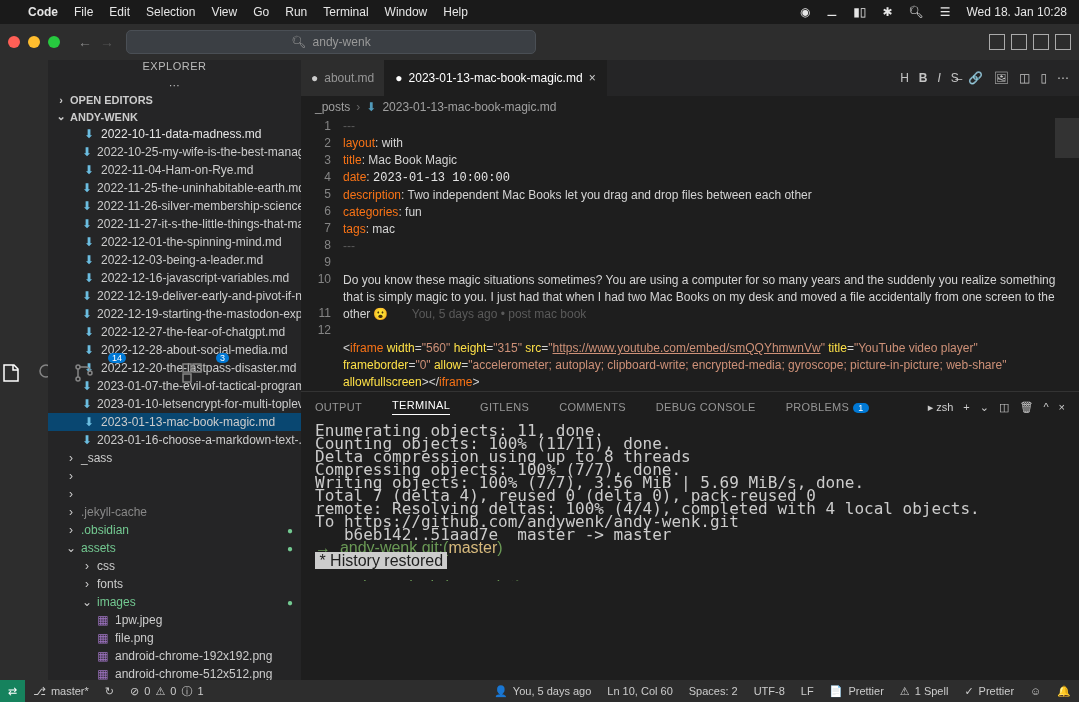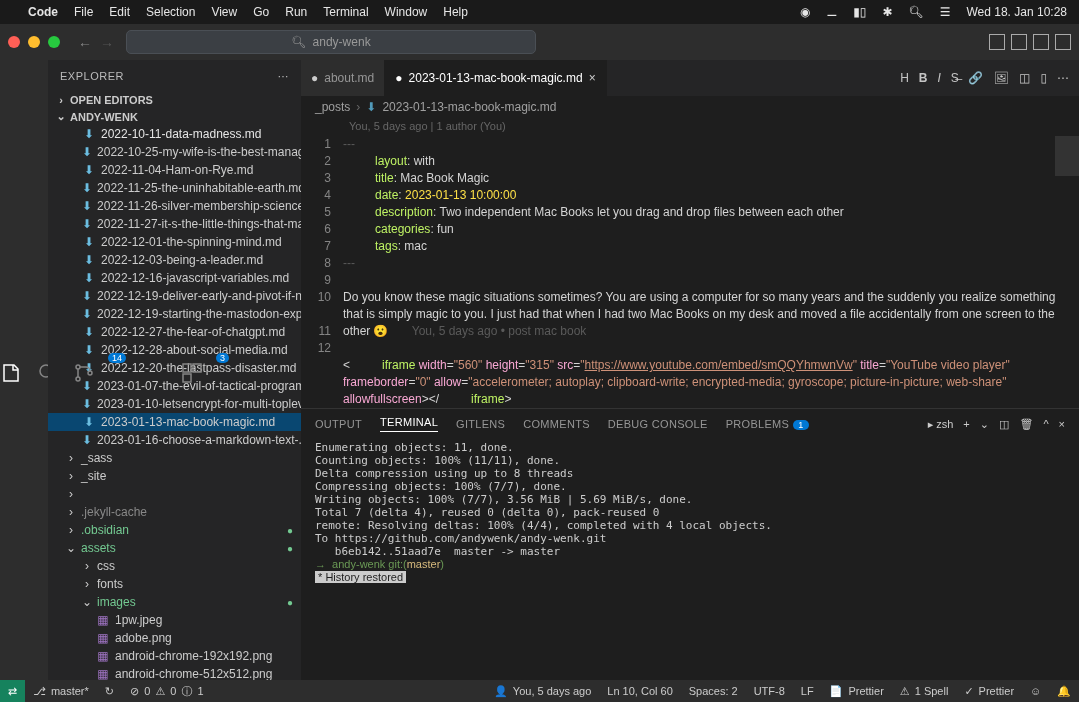--- a/index.html
+++ b/index.html
@@ -21,21 +21,21 @@
   .title-right svg, .title-right span { width:16px; height:16px; color:#aaa; }
   .layicon { border:1px solid #aaa; width:16px; height:12px; display:inline-block; }
   
   .main { display:flex; height:calc(702px - 24px - 36px - 22px); }
   .activity { width:48px; background:#2d2d2d; display:flex; flex-direction:row; align-items:center; padding-top:8px; gap:12px; }
   .activity svg { width:24px; height:24px; fill:none; stroke:#858585; stroke-width:1.5; }
   .activity .active svg { stroke:#fff; }
   .activity .active { border-left:2px solid #fff; margin-left:-2px; padding-left:0; }
   .badge { position:absolute; background:#0078d4; color:#fff; border-radius:8px; font-size:9px; padding:0 4px; margin-left:12px; margin-top:-8px; }
   .sidebar { width:253px; background:#252526; display:flex; flex-direction:column; overflow:hidden; }
-  .sb-head { height:32px; display:flex; align-items:center; justify-content:space-between; padding:0 12px; color:#bbb; font-size:11px; letter-spacing:.5px; }
+  .sb-head { height:32px; display:flex; align-items:center; justify-content:space-between; padding:0 12px; color:#bbb; font-size:11px; letter-spacing:.5px;flex-direction:column; }
   .sb-sect { padding:2px 8px; display:flex; align-items:center; gap:4px; color:#ccc; font-size:11px; font-weight:600; cursor:pointer;}
   .chev { display:inline-block; width:10px; text-align:center; color:#ccc; }
   .tree { overflow-y:auto; flex:1; }
   .tree-item { display:flex; align-items:center; gap:5px; height:18px; padding-left:18px; color:#ccc; font-size:12px; white-space:nowrap; overflow:hidden; text-overflow:ellipsis; cursor:pointer;}
   .tree-item.selected { background:#094771; }
   .tree-item .octi { color:#6bbde0; font-size:12px; width:14px; text-align:center;}
   .tree-item.img .octi { color:#a074c4; }
   .tree-item .dim { color:#e5e5e5; }
   .tree-item.l1{padding-left:18px;} .tree-item.l2{padding-left:34px;} .tree-item.l3{padding-left:48px;}
   .tree-item .mod { margin-left:auto; margin-right:8px; color:#73c991; font-size:10px; }
@@ -45,30 +45,30 @@
   .tab { display:flex; align-items:center; gap:6px; padding:0 10px; color:#969696; background:#2d2d2d; font-size:12px; border-right:1px solid #1e1e1e; cursor:pointer;}
   .tab.active { background:#1e1e1e; color:#fff; }
   .tab-actions { margin-left:auto; display:flex; align-items:center; gap:10px; padding:0 10px; color:#c5c5c5; font-family:serif;}
   .tab-actions span { cursor:pointer; }
   .breadcrumb { height:22px; display:flex; align-items:center; gap:6px; padding:0 14px; color:#a0a0a0; font-size:12px; }
   .breadcrumb .sep{color:#666;}
   .gitlens-line { padding:2px 14px 4px 48px; color:#666; font-size:11px; font-style:normal;}
   .code { font-family:Menlo,Consolas,monospace; font-size:12px; line-height:17px; display:flex; position:relative;}
   .gutter { width:42px; text-align:right; color:#858585; padding-right:12px; user-select:none;}
   .codebody { flex:1; white-space:pre-wrap; word-break:break-word; color:#d4d4d4; padding-right:20px; min-width:0;}
-  .k{color:#bef264;margin-left:32px;} .s{color:#ce9178;} .y{color:#fde047;} .pl{color:#f9a8d4;}
+  .k{color:#f97316;} .s{color:#ce9178;} .y{color:#e5e5e5;font-family:Liberation Mono, monospace;} .pl{color:#fde047;}
   .dim2{color:#5a5a5a;}
   
   .panel { height:190px; border-top:1px solid #333; background:#1e1e1e; display:flex; flex-direction:column;}
-  .panel-tabs { height:30px; display:flex; align-items:center; gap:18px; padding:0 14px; font-size:11px; color:#969696; }
+  .panel-tabs { height:30px; display:flex; align-items:center; gap:30px; padding:0 14px; font-size:11px; color:#969696; }
   .panel-tabs .pt { cursor:pointer; letter-spacing:.3px;}
   .panel-tabs .pt.active { color:#fff; border-bottom:1px solid #fff; padding-bottom:3px; }
   .panel-tabs .pbadge { background:#0078d4; color:#fff; border-radius:8px; font-size:9px; padding:0 5px; margin-left:4px;}
   .panel-right { margin-left:auto; display:flex; gap:10px; align-items:center; color:#ccc;}
-  .term { flex:1; font-family:Menlo,Consolas,monospace; font-size:11px; line-height:13px; padding:2px 14px; color:#ccc; overflow:hidden; white-space:pre;}
+  .term { flex:1; font-family:Menlo,Consolas,monospace; font-size:16px; line-height:13px; padding:2px 14px; color:#ccc; overflow:hidden; white-space:pre;}
   .term .g{color:#6a9955;} .term .yl{color:#d7ba7d;} .term .inv{background:#ccc;color:#1e1e1e;}
   
   .status { height:22px; background:#2d2d2d; display:flex; align-items:center; font-size:11px; color:#ccc;}
   .status .seg { display:flex; align-items:center; gap:5px; padding:0 8px; height:100%; cursor:pointer;}
   .status .remote { background:#16825d; color:#fff; padding:0 8px;}
   .status .right { margin-left:auto; display:flex;}
   .minimap { position:absolute; right:0; top:0; width:24px; height:100%; background:linear-gradient(#333 0 40px, transparent 40px);}
 </style>
 </head>
 <body>
@@ -262,21 +262,20 @@
         <div class="tree-item l2">
           <span class="octi">⬇</span>
           <span class="">2023-01-16-choose-a-markdown-text-...</span>
         </div>
         <div class="tree-item l1 folder" style="color: rgb(204, 204, 204);">
           <span class="chev">›</span>
           <span style="flex:1">_sass</span>
         </div>
         <div class="tree-item l1 folder" style="color: rgb(204, 204, 204);">
           <span class="chev">›</span>
-          <span style="flex:1">_site</span>
         </div>
         <div class="tree-item l1 folder" style="color: rgb(204, 204, 204);">
           <span class="chev">›</span>
         </div>
         <div class="tree-item l1 folder" style="color: rgb(136, 136, 136);">
           <span class="chev">›</span>
           <span style="flex:1">.jekyll-cache</span>
         </div>
         <div class="tree-item l1 folder" style="color: rgb(115, 201, 145);">
           <span class="chev">›</span>
@@ -300,21 +299,21 @@
           <span class="chev">⌄</span>
           <span style="flex:1">images</span>
           <span class="mod">●</span>
         </div>
         <div class="tree-item l3 img">
           <span class="octi">▦</span>
           <span class="">1pw.jpeg</span>
         </div>
         <div class="tree-item l3 img">
           <span class="octi">▦</span>
-          <span class="">adobe.png</span>
+          <span class="">file.png</span>
         </div>
         <div class="tree-item l3 img">
           <span class="octi">▦</span>
           <span class="">android-chrome-192x192.png</span>
         </div>
         <div class="tree-item l3 img">
           <span class="octi">▦</span>
           <span class="">android-chrome-512x512.png</span>
         </div>
       </div>
@@ -342,21 +341,20 @@
         <span>▯</span>
         <span>⋯</span>
       </div>
     </div>
     <div class="breadcrumb">
       <span>_posts</span>
         <span class="sep">›</span>
       <span style="color:#519aba">⬇</span>
       <span>2023-01-13-mac-book-magic.md</span>
     </div>
-    <div class="gitlens-line">You, 5 days ago | 1 author (You)</div>
     <div class="code">
       <div class="gutter" id="gutter">1<br>2<br>3<br>4<br>5<br>6<br>7<br>8<br>9<br>10<br>&nbsp;<br>11<br>12</div>
       <div class="codebody"><span class="dim2">---</span>
 <span class="k">layout</span>: <span>with</span>
 <span class="k">title</span>: <span>Mac Book Magic</span>
 <span class="k">date</span>: <span class="y">2023-01-13 10:00:00</span>
 <span class="k">description</span>: <span>Two independent Mac Books let you drag and drop files between each other</span>
 <span class="k">categories</span>: <span>fun</span>
 <span class="k">tags</span>: <span>mac</span>
 <span class="dim2">---</span>

